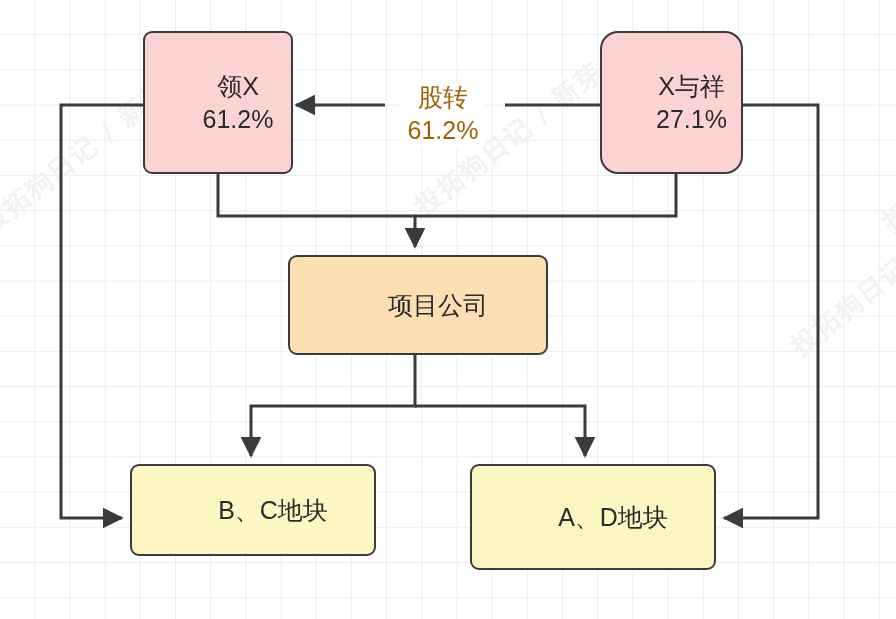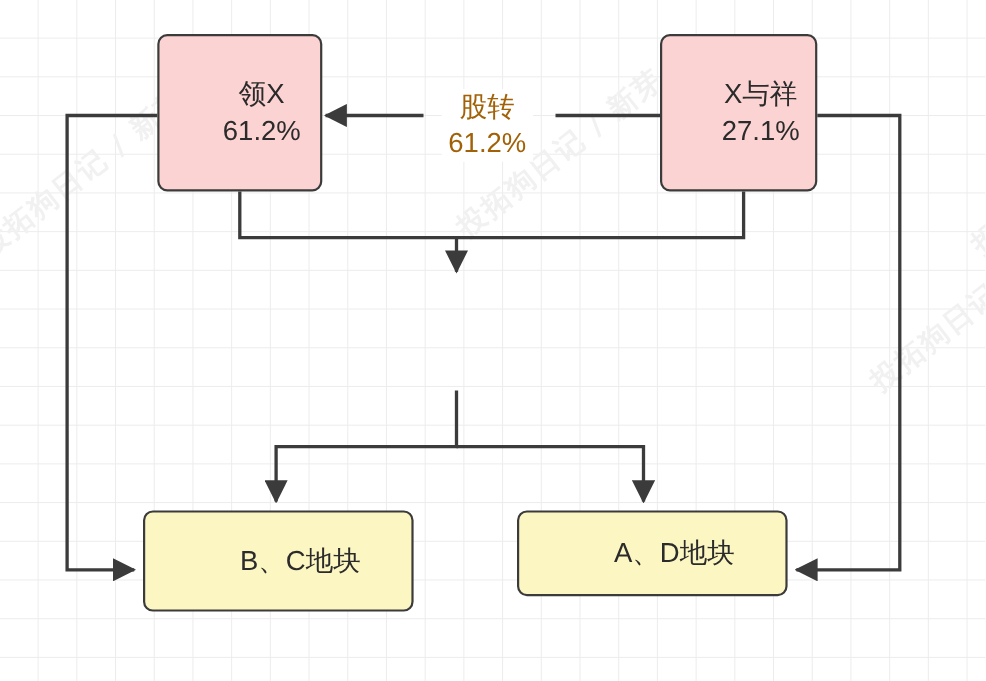--- a/index.html
+++ b/index.html
@@ -119,31 +119,34 @@
     <g>
       <path d="M 743 105 L 818 105 L 818 518 L 724 518" stroke="#3b3b3b" stroke-width="3" fill="none" stroke-linejoin="miter" marker-end="url(#arrow)"></path>
     </g>
   </svg>
 
   <div class="node pink" style="left:143px; top:31px; width:150px; height:143px;">
     <span class="l1">领X</span>
     <span class="l2">61.2%</span>
   </div>
 
-  <div class="node pink" style="left:600px; top:31px; width:143px; height:143px;">
+  <div class="node pink" style="left:600px; top:31px; width:143px; height:143px;border-radius:18px;">
     <span class="l1">X与祥</span>
     <span class="l2">27.1%</span>
   </div>
 
+  <div class="node orange" style="left:288px; top:255px; width:260px; height:100px;">
+    <span class="l1">项目公司</span>
+  </div>
 
   <div class="node yellow" style="left:130px; top:464px; width:246px; height:92px;">
     <span class="l1">B、C地块</span>
   </div>
 
-  <div class="node yellow" style="left:470px; top:464px; width:246px; height:78px;">
+  <div class="node yellow" style="left:470px; top:464px; width:246px; height:106px;">
     <span class="l1">A、D地块</span>
   </div>
 
   <div class="edge-label" style="left:443px; top:81px; transform:translateX(-50%);">
     <div>股转</div>
     <div>61.2%</div>
   </div>
 
 </div>
 

